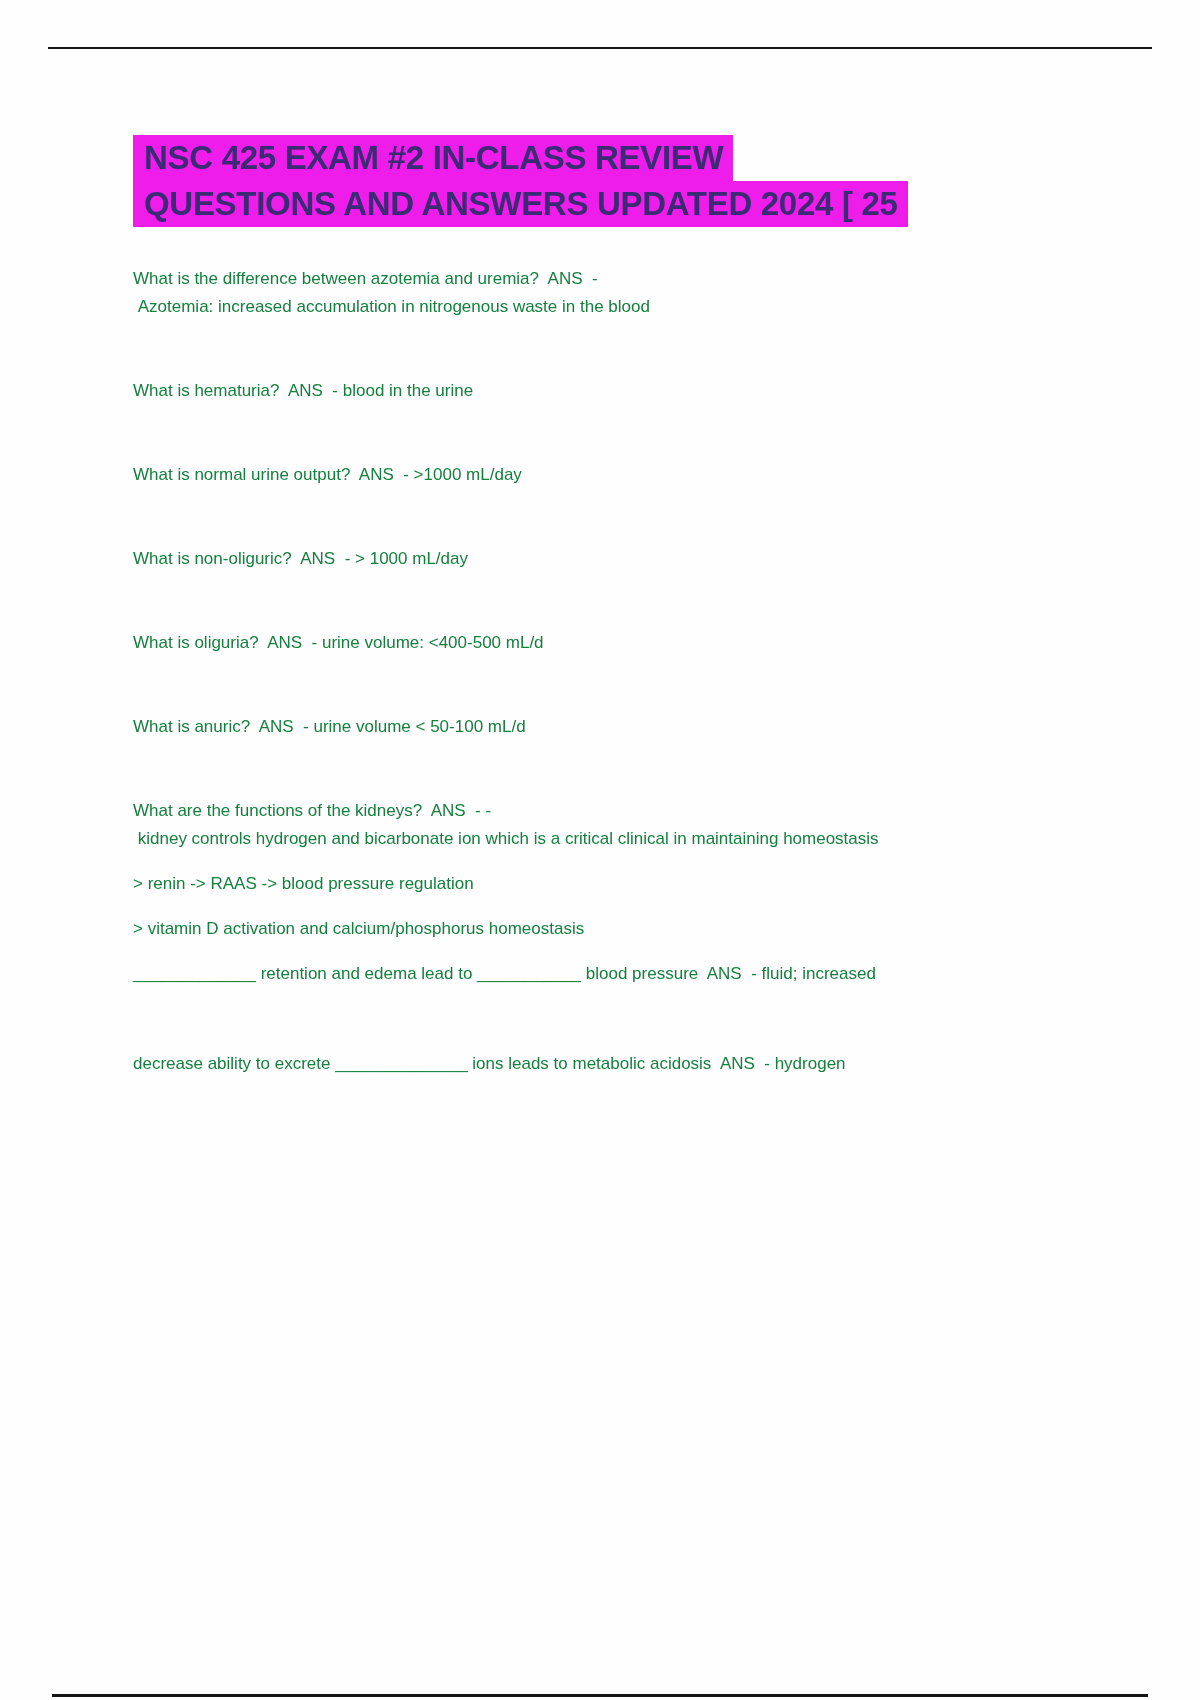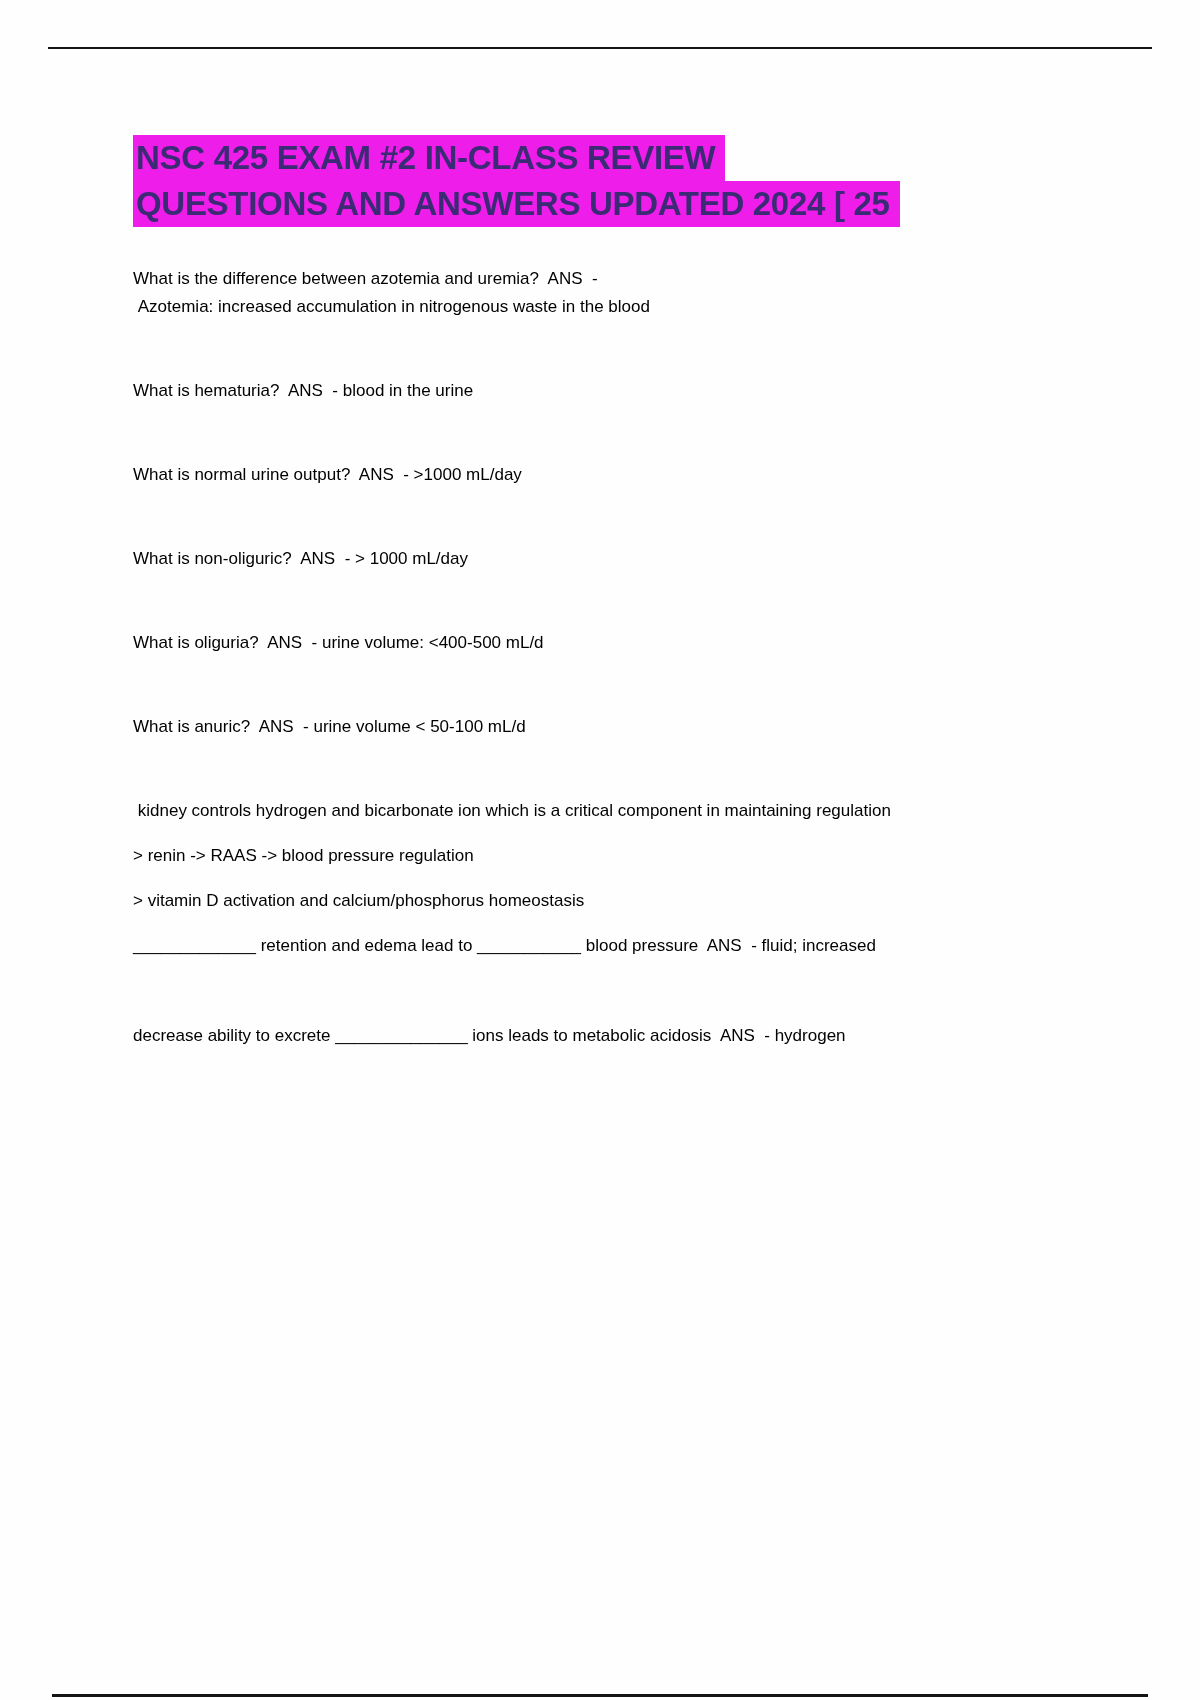--- a/index.html
+++ b/index.html
@@ -38,26 +38,26 @@
     font-weight: bold;
     letter-spacing: -0.3px;
   }
   .hl {
     display: block;
     width: fit-content;
     max-width: 100%;
     background: #ee1dea;
     color: #3b2a74;
     line-height: 46px;
-    padding: 0 10px 0 3px;
+    padding: 0 10px 0 11px;
     white-space: nowrap;
   }
   .content {
     padding: 38px 70px 0 133px;
-    color: #000000;
+    color: #15803d;
     font-size: 17px;
     line-height: 28px;
   }
   .para {
     margin: 0 0 56px 0;
   }
   .para.gap-small {
     margin-bottom: 17px;
   }
   .para.gap-xlarge {
@@ -102,21 +102,22 @@
 
     <p class="para">
       <span class="line">What is oliguria?  ANS  - urine volume: &lt;400-500 mL/d</span>
     </p>
 
     <p class="para">
       <span class="line">What is anuric?  ANS  - urine volume &lt; 50-100 mL/d</span>
     </p>
 
     <p class="para gap-small">
-      <span class="line"> kidney controls hydrogen and bicarbonate ion which is a critical component in maintaining regulation</span>
+      <span class="line">What are the functions of the kidneys?  ANS  - -</span>
+      <span class="line"> kidney controls hydrogen and bicarbonate ion which is a critical clinical in maintaining homeostasis</span>
     </p>
 
 
     <p class="para gap-small">
       <span class="line">&gt; renin -&gt; RAAS -&gt; blood pressure regulation</span>
     </p>
 
     <p class="para gap-small">
       <span class="line">&gt; vitamin D activation and calcium/phosphorus homeostasis</span>
     </p>

